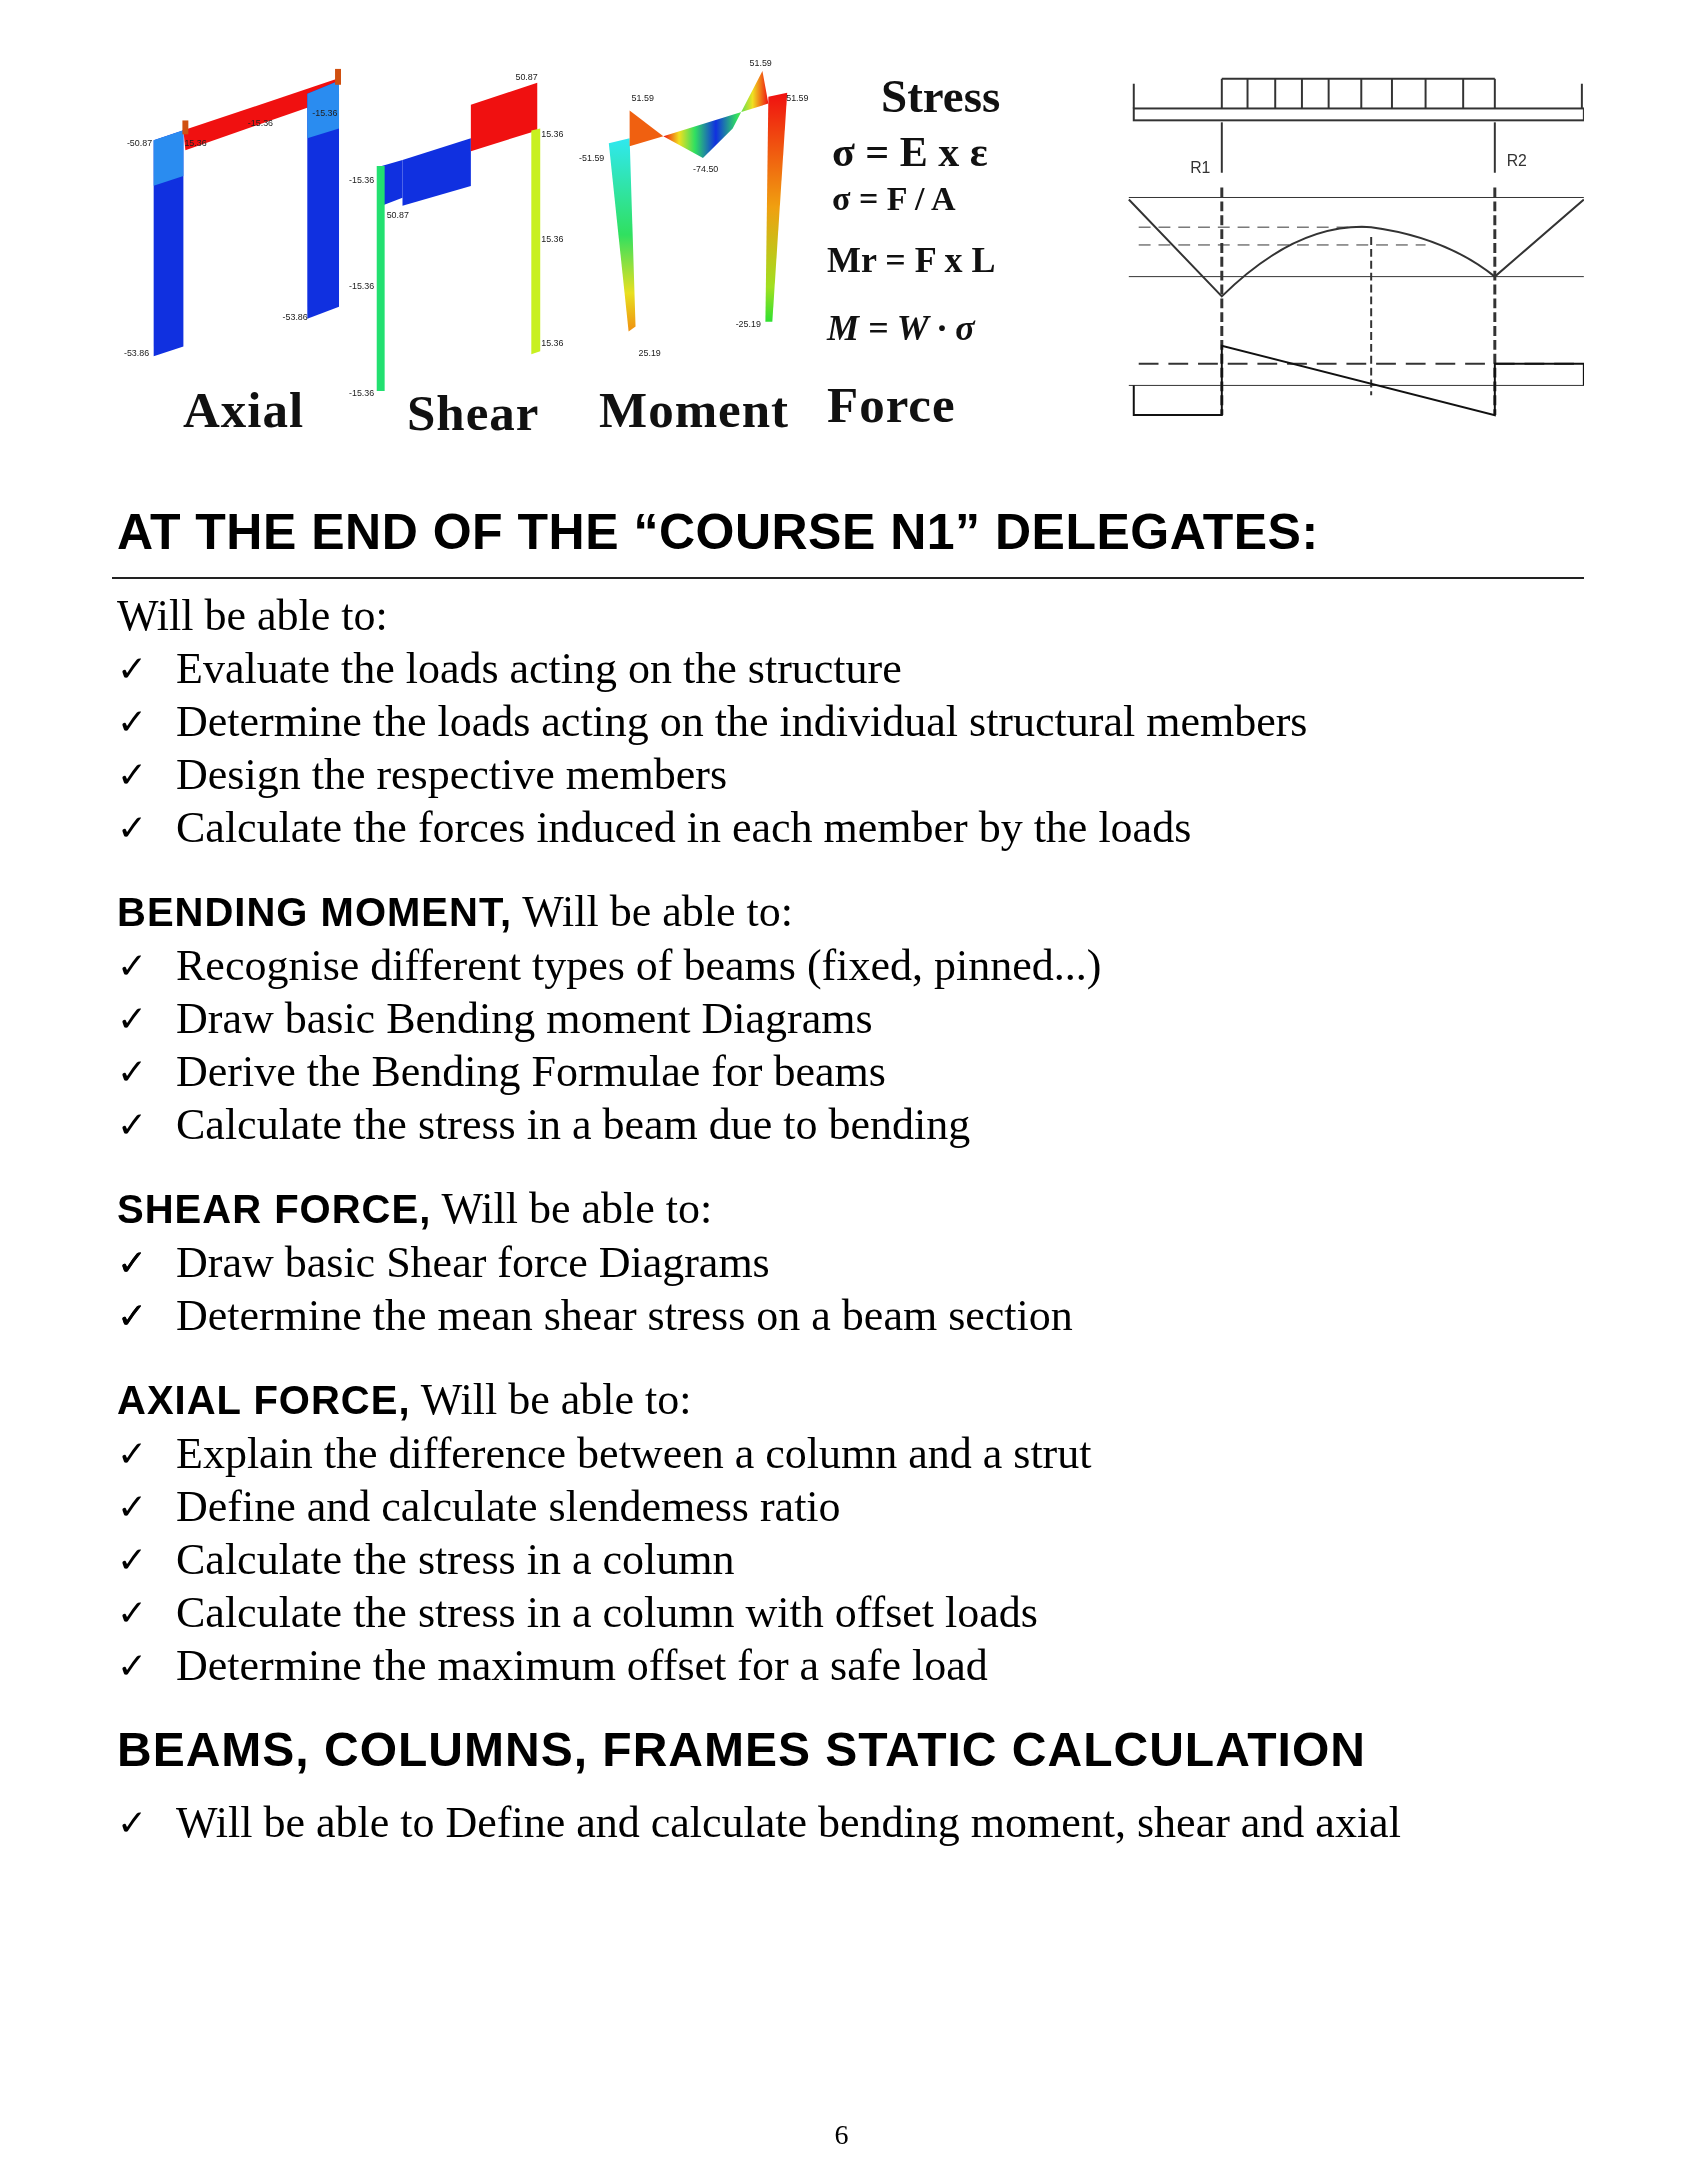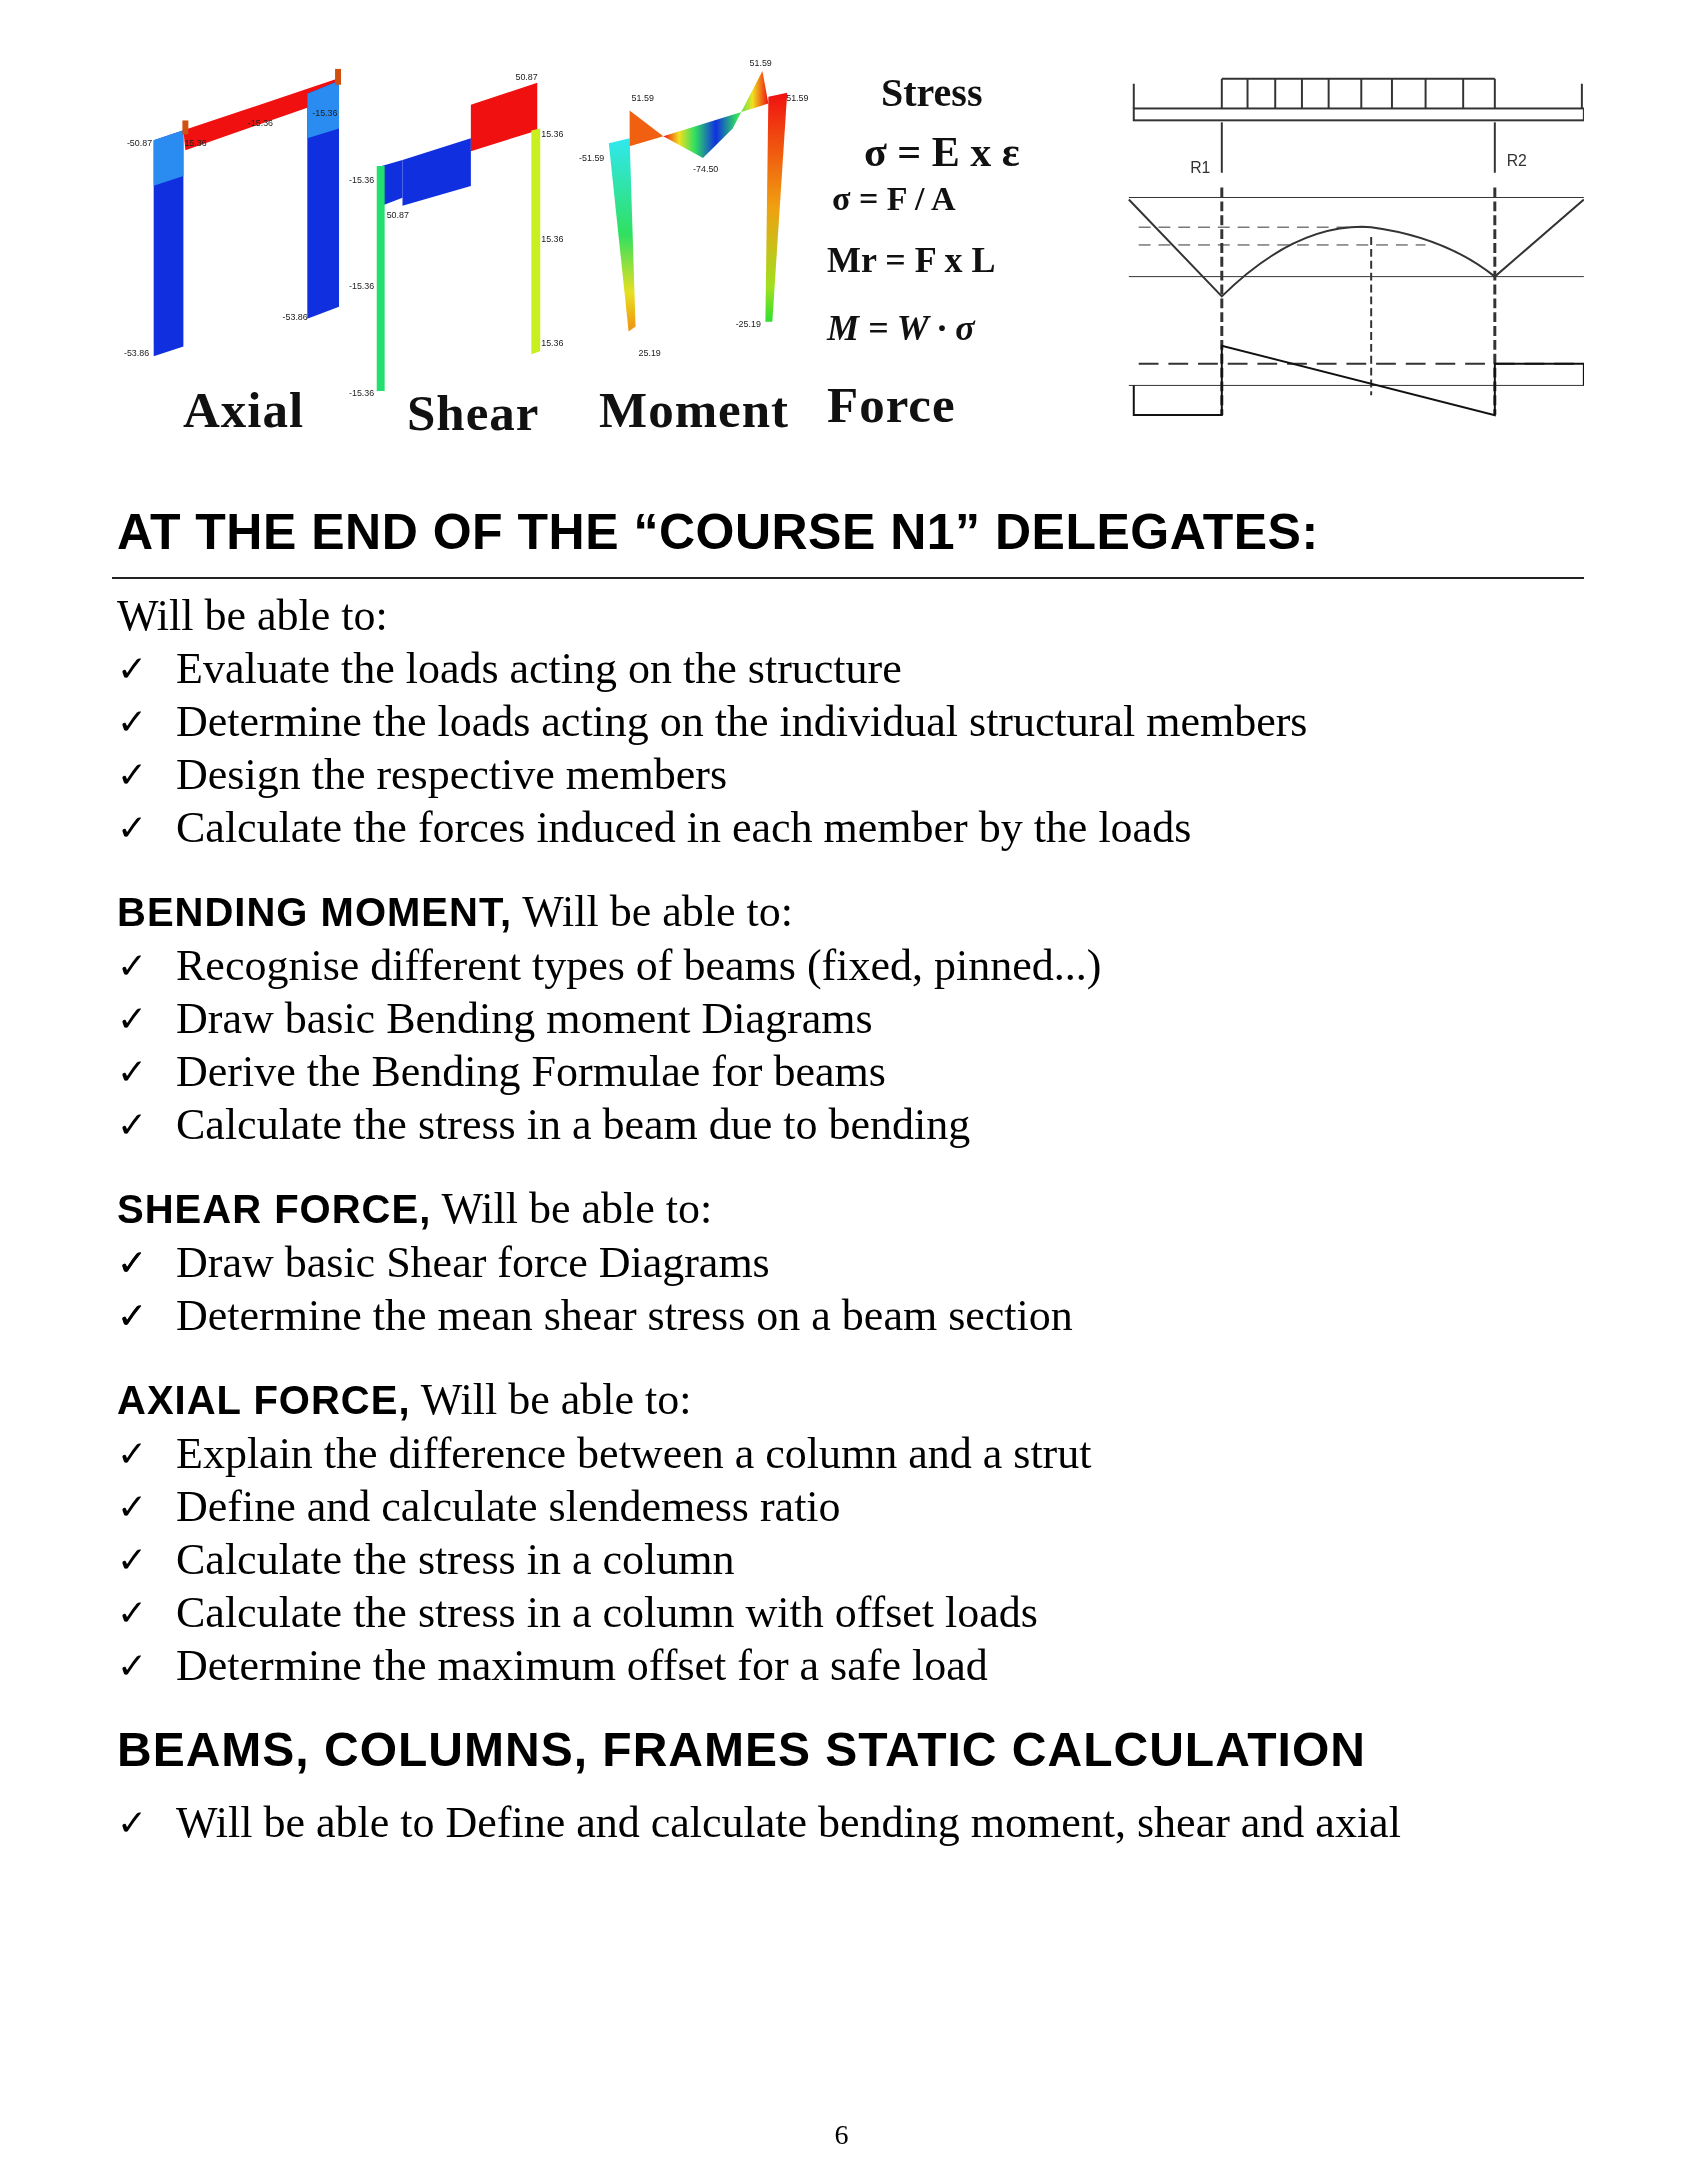--- a/index.html
+++ b/index.html
@@ -101,22 +101,22 @@
       <text class="label-tiny" x="214" y="42">51.59</text>
       <text class="label-tiny" x="5" y="103">-51.59</text>
       <text class="label-tiny" x="120" y="114">-74.50</text>
       <text class="label-tiny" x="163" y="270">-25.19</text>
       <text class="label-tiny" x="65" y="300">25.19</text>
     </svg>
     <div class="caption" style="left:25px; top:322px;">Moment</div>
   </div>
 
   <div class="formula-block">
-    <div class="formula" style="left:59px; top:10px; font-size:40px;">Stress</div>
-    <div class="formula" style="left:10px; top:69px; font-size:42px;margin-left:32px;">σ = E x ε</div>
+    <div class="formula" style="left:59px; top:10px; font-size:47px;">Stress</div>
+    <div class="formula" style="left:10px; top:69px; font-size:42px;">σ = E x ε</div>
     <div class="formula" style="left:10px; top:121px; font-size:34px;">σ = F / A</div>
     <div class="formula" style="left:5px; top:180px; font-size:36px;">Mr = F x L</div>
     <div class="formula" style="left:5px; top:248px; font-size:36px; font-style:italic;">M = W · σ</div>
     <div class="caption" style="left:5px; top:317px;">Force</div>
   </div>
 
   <div class="fig" style="left:990px;">
     <svg width="485" height="366" viewBox="0 0 490 370" fill="none" stroke="#333">
       <rect x="35" y="50" width="455" height="12" stroke-width="2"></rect>
       <line x1="124" y1="20" x2="400" y2="20" stroke-width="2"></line>

